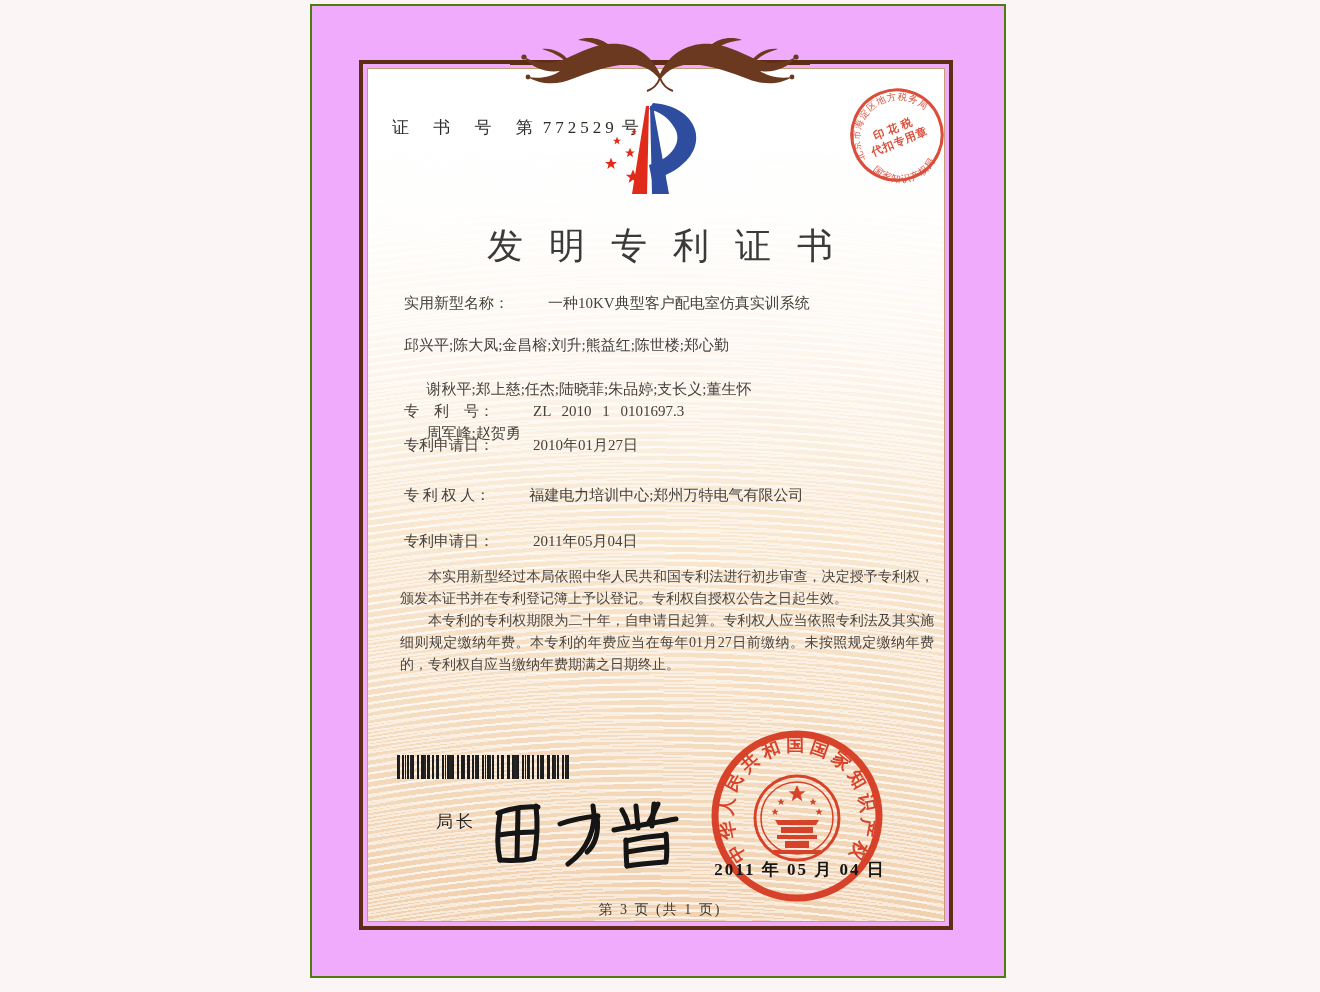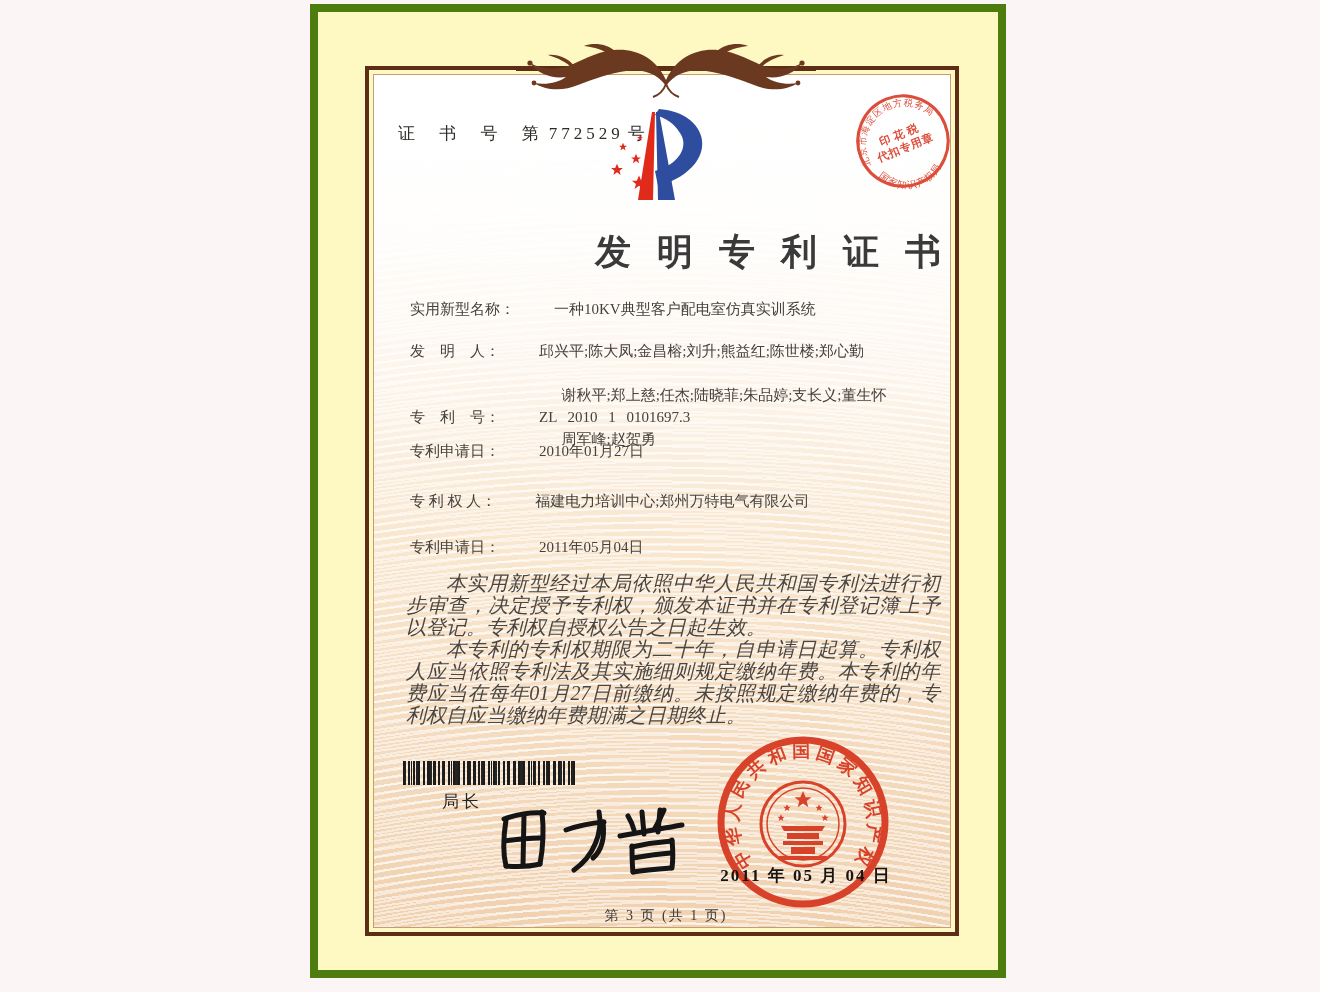--- a/index.html
+++ b/index.html
@@ -4,21 +4,21 @@
 <style>
   html,body{margin:0;padding:0;}
   body{
     width:1320px;height:992px;
     background:#fbf6f5;
     font-family:"Liberation Serif","DejaVu Serif",serif;
     position:relative;overflow:hidden;
   }
   .page{
     position:absolute;left:310px;top:4px;width:696px;height:974px;
-    background:#fef9c3;border:8px solid #4d7c0f;box-sizing:border-box;
+    background:#f0abfc;border:2px solid #4d7c0f;box-sizing:border-box;
   }
   
   .frame{
     position:absolute;left:47px;top:54px;width:594px;height:870px;
     border:4px solid #5e2d15;box-sizing:border-box;
   }
   .frame::before{
     content:"";position:absolute;inset:4px;border:1px solid #c59c76;
   }
   .frame-bg{
@@ -38,48 +38,48 @@
   .cert-no .lab{letter-spacing:10px;}
   .cert-no .num{letter-spacing:4px;margin-left:0;}
   .cert-no .suf{margin-left:4px;}
 
   .logo{position:absolute;left:272px;top:92px;width:137px;height:112px;}
 
   .stamp{position:absolute;left:523px;top:67px;width:124px;height:124px;opacity:.92;}
 
   .title{
     position:absolute;left:47px;top:216px;width:602px;
-    text-align:right;font-size:36px;color:#3a3a3a;
-    letter-spacing:26px;text-indent:26px;font-weight:700;
+    text-align:center;font-size:36px;color:#3a3a3a;
+    letter-spacing:26px;text-indent:26px;font-weight:400;
   }
 
   .field{
     position:absolute;left:92px;width:520px;
     font-size:15px;color:#45413c;line-height:22px;display:flex;gap:39px;
   }
   .field .flabel{white-space:pre;flex:none;}
   .field .fvalue{white-space:pre-wrap;}
   .wsp{word-spacing:7px;text-align:center;}
 
   .paras{
     position:absolute;left:88px;top:560px;width:534px;
-    font-size:20px;line-height:22px;color:#4a4540;text-align:justify;font-style:italic;
+    font-size:14px;line-height:22px;color:#4a4540;text-align:justify;
   }
   .paras p{margin:0;text-indent:2em;}
 
   .barcode{
     position:absolute;left:85px;top:749px;width:172px;height:24px;
     background:
       repeating-linear-gradient(90deg,#1c1c1c 0 2px,rgba(0,0,0,0) 2px 5px),
       repeating-linear-gradient(90deg,#1c1c1c 0 1px,rgba(0,0,0,0) 1px 8px),
       repeating-linear-gradient(90deg,#242424 0 3px,rgba(0,0,0,0) 3px 13px);
   }
 
   .director{
-    position:absolute;left:124px;top:778px;
+    position:absolute;left:124px;top:804px;
     font-size:17px;color:#262626;letter-spacing:3px;
   }
   .signature{position:absolute;left:172px;top:782px;width:220px;height:92px;}
   .sr-only{position:absolute;width:1px;height:1px;overflow:hidden;clip:rect(0 0 0 0);}
 
   .seal{position:absolute;left:385px;top:710px;width:200px;height:200px;opacity:.95;}
   .seal-date{
     position:absolute;left:398px;top:852px;width:180px;text-align:center;
     font-size:17px;font-weight:bold;color:#171412;letter-spacing:2px;
     font-family:Liberation Serif, serif;
@@ -158,21 +158,20 @@
   </svg>
 
   <div class="title">发明专利证书</div>
 
   <div class="field" style="top:286px">
     <span class="flabel">实用新型名称：</span>
     <span class="fvalue">一种10KV典型客户配电室仿真实训系统</span>
   </div>
 
   <div class="field" style="top:328px">
-    <span class="flabel">发　明　人：</span>
     <span class="fvalue"><span>邱兴平;陈大凤;金昌榕;刘升;熊益红;陈世楼;郑心勤</span><br>
       <span>谢秋平;郑上慈;任杰;陆晓菲;朱品婷;支长义;董生怀</span><br>
       <span>周军峰;赵贺勇</span>
     </span>
   </div>
 
   <div class="field" style="top:394px">
     <span class="flabel">专　利　号：</span>
     <span class="fvalue wsp">ZL 2010 1 0101697.3</span>
   </div>

